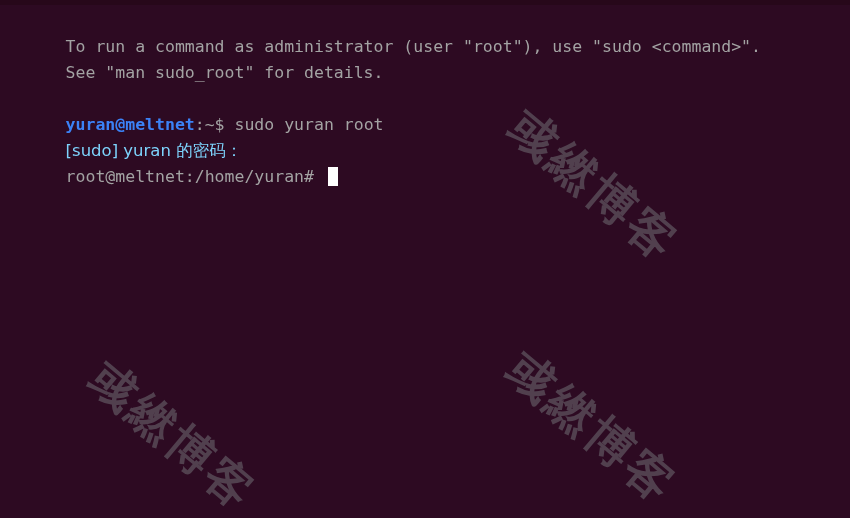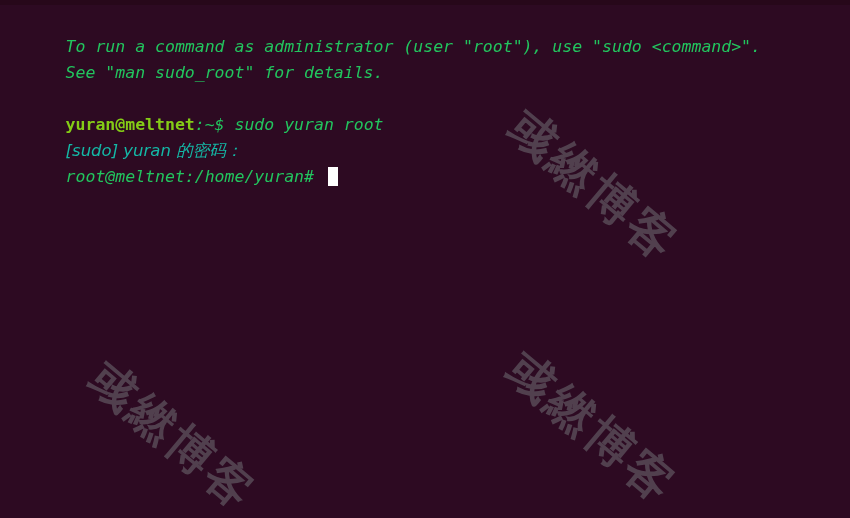--- a/index.html
+++ b/index.html
@@ -79,31 +79,29 @@
     height: 26px;
     line-height: 26px;
     font-size: 16.5px;
     color: #e8e3e4;
     white-space: pre;
   }
   .line.blank {
     height: 26px;
   }
   .seg-user {
-    color: #84cc16;
+    color: #3b82f6;
     font-weight: 700;
   }
   .seg-plain {
-    color: #22c55e;
-    font-style: italic;
+    color: #a3a3a3;
   }
   .seg-cjk {
     font-family: "DejaVu Sans", "Liberation Sans", sans-serif;
-    color: #14b8a6;
-    font-style: italic;
+    color: #7dd3fc;
   }
   .cursor {
     display: inline-block;
     width: 10px;
     height: 19px;
     background: #ffffff;
     vertical-align: -4px;
     margin-left: 4px;
   }
 </style>

